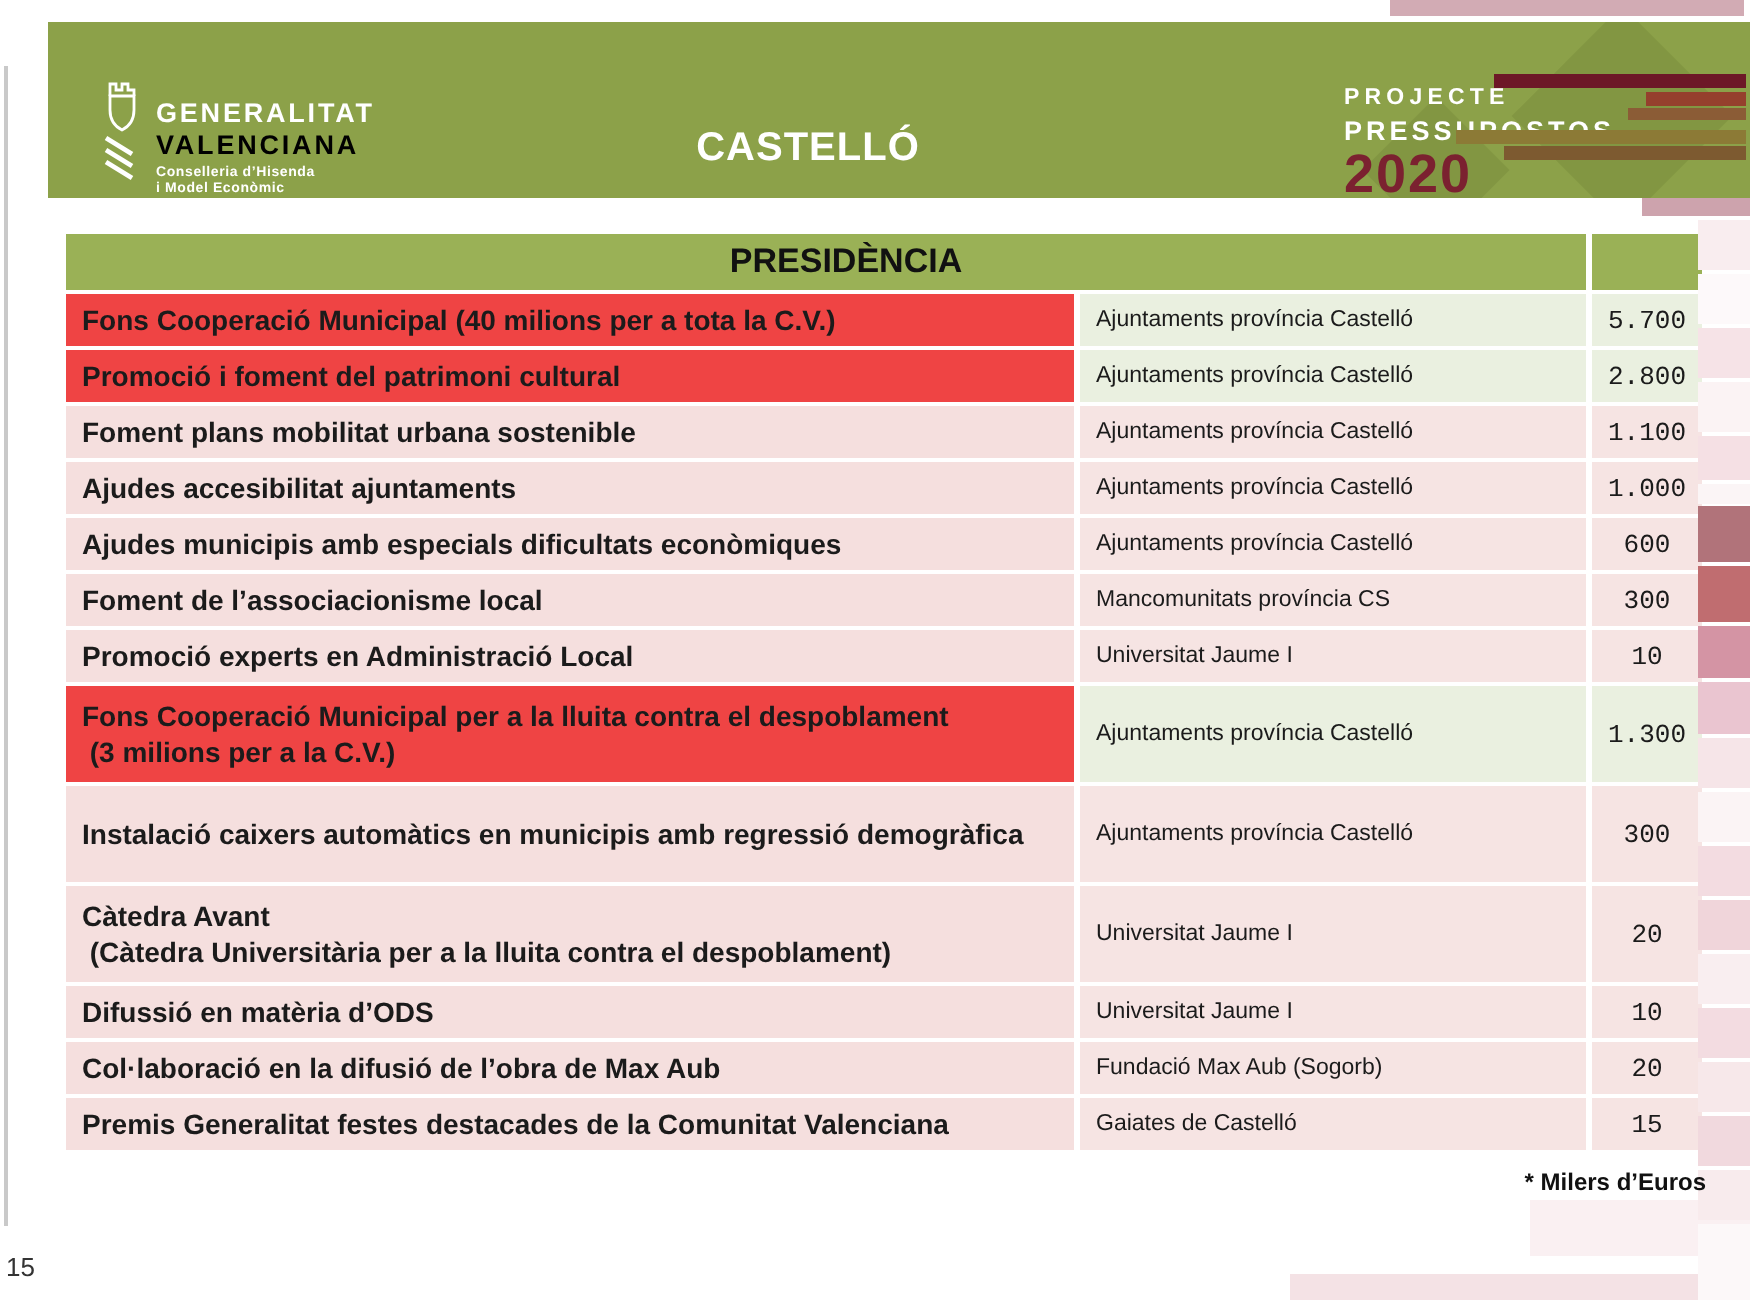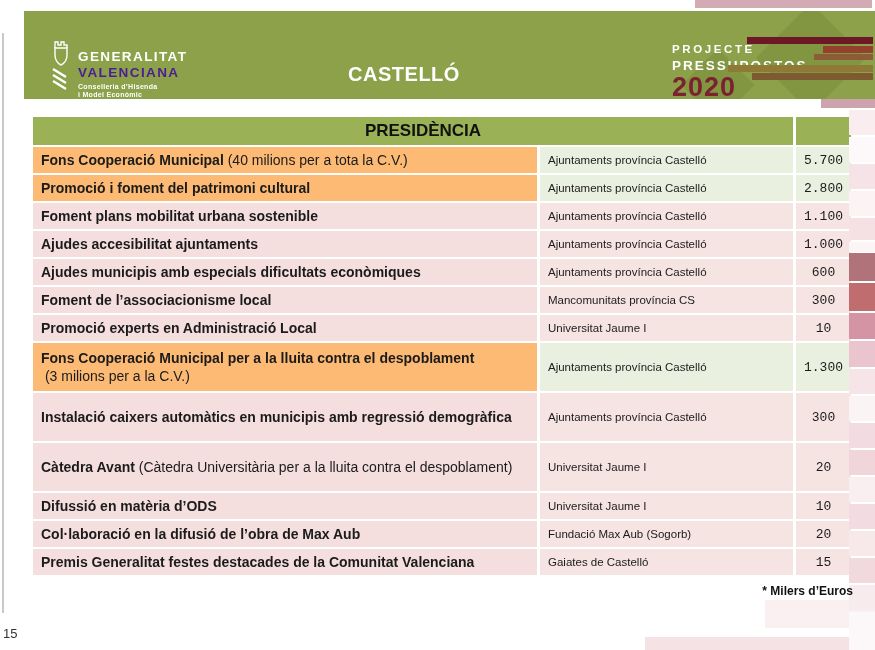--- a/index.html
+++ b/index.html
@@ -7,21 +7,21 @@
          font-family:"Liberation Sans",sans-serif;color:#1b1b1b;}
 
   
   .hdr{position:absolute;left:24px;top:11px;width:865px;height:88px;background:#8ca149;overflow:hidden;}
   .wm{position:absolute;background:rgba(45,60,10,0.10);transform:rotate(45deg);}
   .wm1{left:748px;top:8px;width:78px;height:78px;}
   .wm2{left:668px;top:48px;width:52px;height:52px;}
 
   .gva-logo{position:absolute;left:27px;top:28px;display:flex;gap:7px;align-items:flex-start;}
   .gva-text .l1{color:#fff;font-size:13.5px;font-weight:700;letter-spacing:1.4px;line-height:1.0;margin-top:11px;}
-  .gva-text .l2{color:#4c1d95;font-size:13.5px;font-weight:700;letter-spacing:1.4px;line-height:1.0;margin-top:2px;}
+  .gva-text .l2{color:#000000;font-size:13.5px;font-weight:700;letter-spacing:1.4px;line-height:1.0;margin-top:2px;}
   .gva-text .s1{color:#fff;font-size:7px;font-weight:700;letter-spacing:.3px;margin-top:4px;}
   .gva-text .s2{color:#fff;font-size:7px;font-weight:700;letter-spacing:.3px;margin-top:1px;}
 
   .slide-title{position:absolute;left:260px;top:52px;width:240px;text-align:center;
                color:#fff;font-size:20px;font-weight:700;letter-spacing:.5px;}
 
   .proj{position:absolute;left:648px;top:32px;}
   .proj .p1{color:#fff;font-size:11.5px;font-weight:700;letter-spacing:2.6px;}
   .proj .p2{color:#fff;font-size:13.5px;font-weight:700;letter-spacing:2px;margin-top:3px;}
   .proj .yr{color:#7b2130;font-size:27px;font-weight:700;letter-spacing:1px;line-height:1;margin-top:1px;}
@@ -30,26 +30,26 @@
 
   
   .table{position:absolute;left:33px;top:117px;width:818px;
          display:grid;grid-template-columns:504px 253px 55px;gap:2px 3px;}
   .cell{display:flex;align-items:center;box-sizing:border-box;padding-left:20px;}
   .title-cell{grid-column:1/3;height:28px;background:#9ab156;justify-content:center;
               font-size:17px;font-weight:700;color:#111;}
   .title-side{grid-column:3/4;background:#9ab156;}
   .c1{padding:3px 10px 3px 8px;font-size:14px;font-weight:700;line-height:1.32;min-height:26px;display:block;
       display:flex;flex-wrap:wrap;align-content:center;}
-  .c1 .pr{font-weight:400;white-space:pre-wrap;}
+  .c1 .pr{font-weight:700;white-space:pre-wrap;}
   .c1 .pb{white-space:pre-wrap;}
   .c2{padding:3px 8px;font-size:11.5px;min-height:26px;}
   .c3{padding:3px 12px;font-size:13px;justify-content:center;min-height:26px;font-family:Liberation Mono, monospace;}
   .tall{min-height:48px;}
-  .g .c1{background:#fdba74;}
+  .g .c1{background:#ef4444;}
   .g .c2,.g .c3{background:#eaf0e0;}
   .p .c1{background:#f5dfde;}
   .p .c2,.p .c3{background:#f6e4e3;}
 
   
   .footnote{position:absolute;top:584px;right:22px;font-size:12px;font-weight:700;color:#111;}
   .pagenum{position:absolute;left:3px;top:626px;font-size:13px;color:#333;}
 
   .sq{position:absolute;left:849px;width:26px;}
   .rect{position:absolute;}

